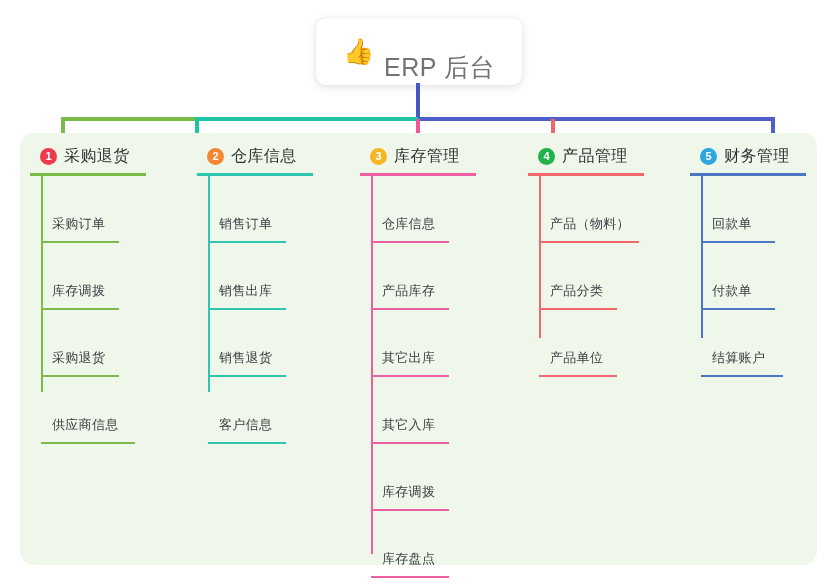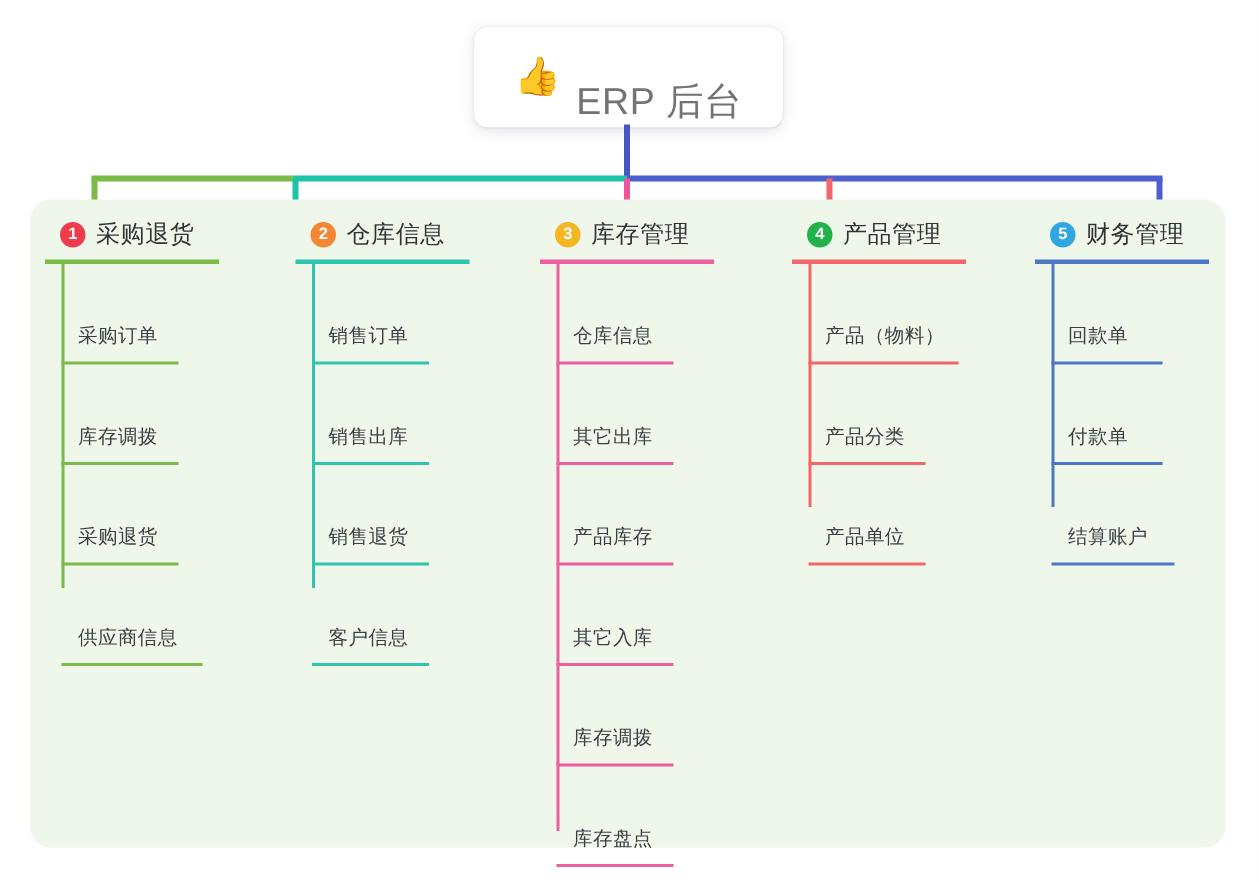--- a/index.html
+++ b/index.html
@@ -235,25 +235,25 @@
           <span class="col-title">库存管理</span>
         </div>
         <div class="col-rule" style="width: 116px; background: rgb(236, 95, 160);"></div>
         <div class="branch">
           <div class="trunk" style="background: rgb(236, 95, 160); height: 378px;"></div>
           <div class="leaf">
             <span class="leaf-label">仓库信息</span>
             <div class="leaf-rule" style="width: 78px; background: rgb(236, 95, 160);"></div>
           </div>
           <div class="leaf">
+            <span class="leaf-label">产品库存</span>
+            <div class="leaf-rule" style="width: 78px; background: rgb(236, 95, 160);"></div>
+          </div>
+          <div class="leaf">
             <span class="leaf-label">其它出库</span>
-            <div class="leaf-rule" style="width: 78px; background: rgb(236, 95, 160);"></div>
-          </div>
-          <div class="leaf">
-            <span class="leaf-label">产品库存</span>
             <div class="leaf-rule" style="width: 78px; background: rgb(236, 95, 160);"></div>
           </div>
           <div class="leaf">
             <span class="leaf-label">其它入库</span>
             <div class="leaf-rule" style="width: 78px; background: rgb(236, 95, 160);"></div>
           </div>
           <div class="leaf">
             <span class="leaf-label">库存调拨</span>
             <div class="leaf-rule" style="width: 78px; background: rgb(236, 95, 160);"></div>
           </div>

